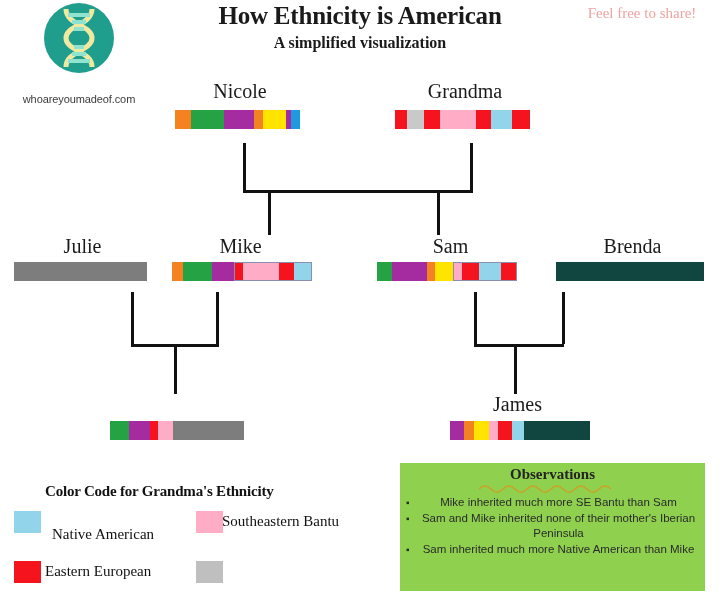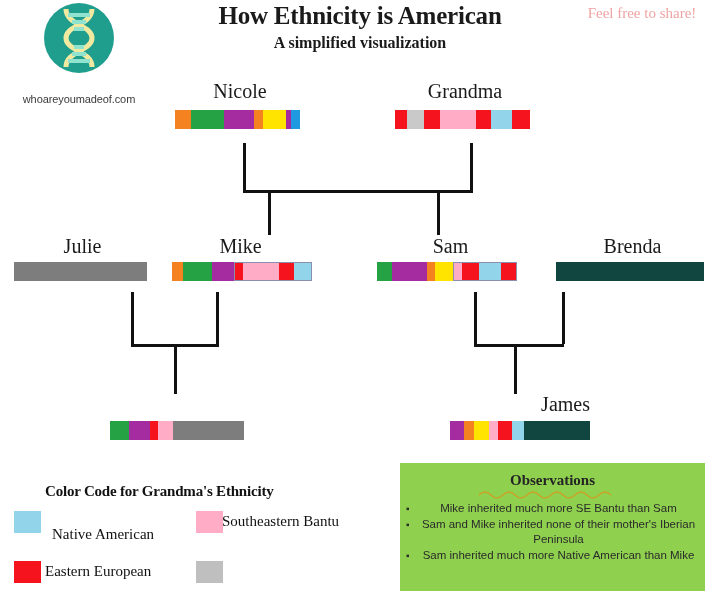--- a/index.html
+++ b/index.html
@@ -125,21 +125,21 @@
     width: 305px; height: 128px;
     background: #8fd14f;
     box-sizing: border-box;
   }
   .obs-title {
     text-align: center;
     font-family: "Liberation Serif", serif;
     font-weight: bold;
     font-size: 15px;
     color: #242424;
-    margin-top: 9px;
+    margin-top: 3px;
     position: relative;
   }
   .obs-squiggle {
     display: block;
     margin: 1px auto 2px auto;
   }
   .obs-list {
     margin: 0; padding: 0 6px 0 18px;
     list-style: none;
   }
@@ -265,21 +265,21 @@
 
   <div class="abs person-name" style="left:105px; top:393px; width:145px;margin-top:24px;">Nicole</div>
   <div class="abs bar" id="bar-nicole" style="left:110px; top:421px; width:134px;">
       <div class="seg" style="background: rgb(37, 162, 68); flex: 14 0 0px;"></div>
       <div class="seg" style="background: rgb(164, 44, 160); flex: 16 0 0px;"></div>
       <div class="seg" style="background: rgb(245, 19, 29); flex: 6 0 0px;"></div>
       <div class="seg" style="background: rgb(255, 172, 199); flex: 11 0 0px;"></div>
       <div class="seg" style="background: rgb(125, 125, 125); flex: 53 0 0px;"></div>
     </div>
 
-  <div class="abs person-name" style="left:445px; top:393px; width:145px;text-align:right;">James</div>
+  <div class="abs person-name" style="left:445px; top:393px; width:145px;">James</div>
   <div class="abs bar" id="bar-james" style="left:450px; top:421px; width:140px;">
       <div class="seg" style="background: rgb(164, 44, 160); flex: 10 0 0px;"></div>
       <div class="seg" style="background: rgb(245, 130, 32); flex: 7 0 0px;"></div>
       <div class="seg" style="background: rgb(255, 228, 0); flex: 11 0 0px;"></div>
       <div class="seg" style="background: rgb(255, 172, 199); flex: 6 0 0px;"></div>
       <div class="seg" style="background: rgb(245, 19, 29); flex: 10 0 0px;"></div>
       <div class="seg" style="background: rgb(146, 213, 234); flex: 9 0 0px;"></div>
       <div class="seg" style="background: rgb(17, 69, 63); flex: 47 0 0px;"></div>
     </div>
 

